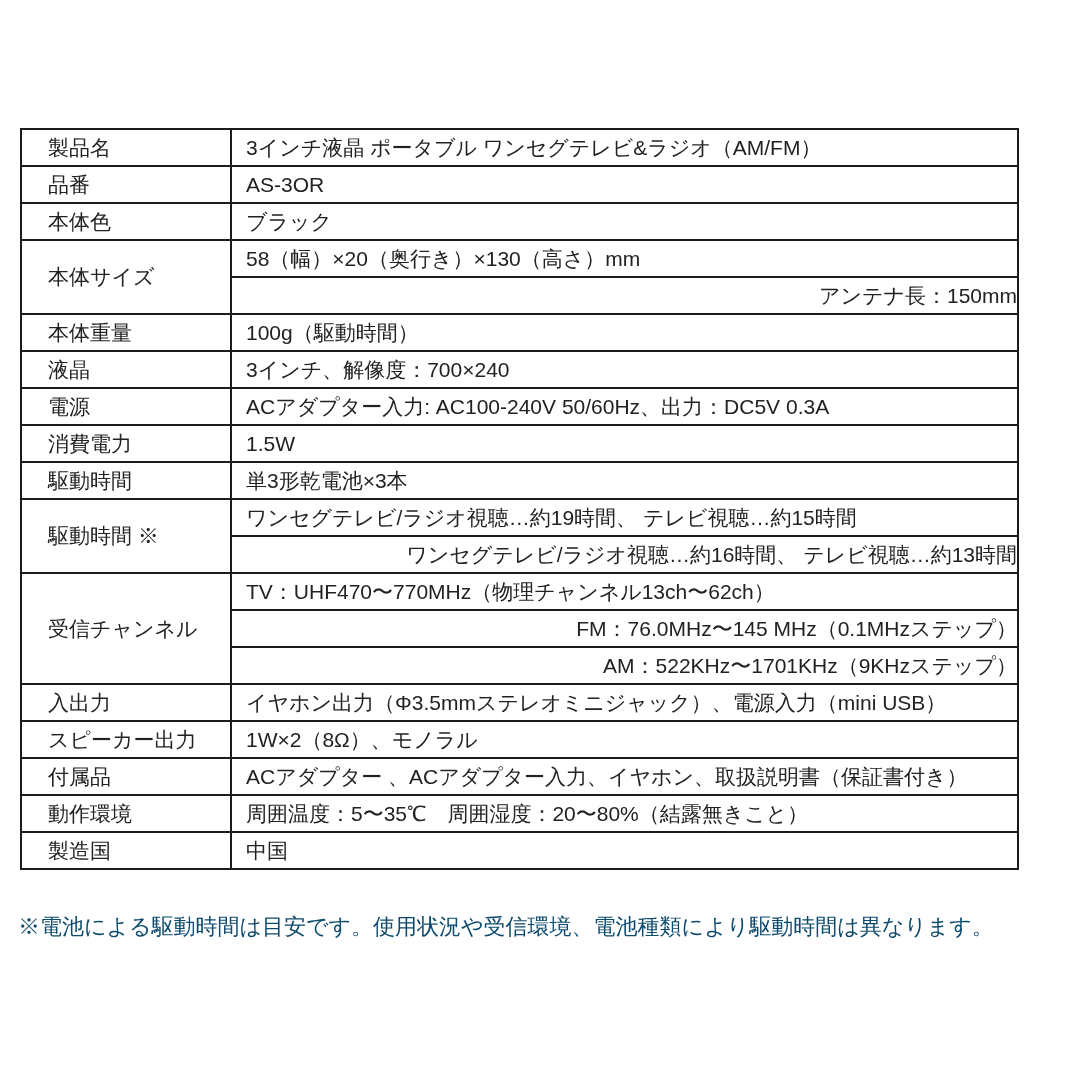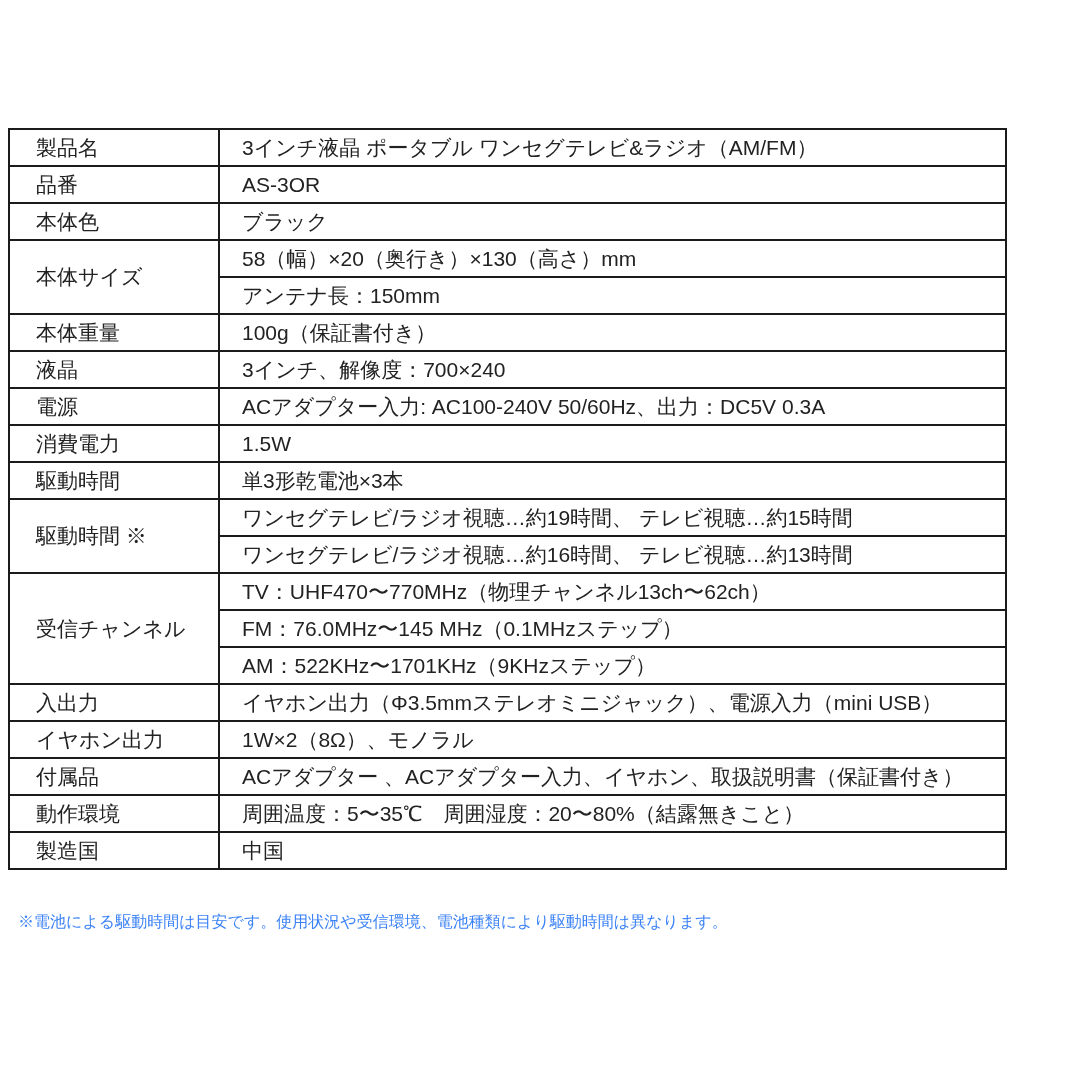--- a/index.html
+++ b/index.html
@@ -5,47 +5,47 @@
   * { margin: 0; padding: 0; box-sizing: border-box; }
   html, body {
     width: 1080px; height: 1070px;
     background: #ffffff;
     font-family: "Liberation Sans", sans-serif;
     position: relative;
   }
   .page { position: absolute; inset: 0; background: #ffffff; }
   table.spec {
     position: absolute;
-    left: 8px; top: 128px;
+    left: 20px; top: 128px;
     width: 999px;
     border-collapse: collapse;
     table-layout: fixed;
     border: 2px solid #1b1b1b;
   }
   table.spec td {
     border-top: 2px solid #1b1b1b;
     height: 37px;
     font-size: 21px;
     color: #222222;
     vertical-align: middle;
     white-space: nowrap;
     overflow: hidden;
   }
   td.label {
     width: 210px;
     padding-left: 26px;
     border-right: 2px solid #1b1b1b;
   }
-  td.value { padding-left: 22px; }
-  td.sub { border-top: 1px solid #3c3c3c; }
+  td.value { padding-left: 14px; }
+  td.sub { border-top: 1px solid #3c3c3c; text-align: right; }
   .footnote {
     position: absolute;
     left: 18px; top: 912px;
-    font-size: 16px;
-    color: #3b82f6;
+    font-size: 22px;
+    color: #0c4a6e;
     white-space: nowrap;
   }
 </style>
 </head>
 <body>
 
 <div class="page">
 
   <table class="spec">
     <tbody>
@@ -63,21 +63,21 @@
       </tr>
       <tr>
         <td class="label" rowspan="2">本体サイズ</td>
         <td class="value">58（幅）×20（奥行き）×130（高さ）mm</td>
       </tr>
       <tr>
         <td class="value sub">アンテナ長：150mm</td>
       </tr>
       <tr>
         <td class="label">本体重量</td>
-        <td class="value">100g（保証書付き）</td>
+        <td class="value">100g（駆動時間）</td>
       </tr>
       <tr>
         <td class="label">液晶</td>
         <td class="value">3インチ、解像度：700×240</td>
       </tr>
       <tr>
         <td class="label">電源</td>
         <td class="value">ACアダプター入力: AC100-240V 50/60Hz、出力：DC5V 0.3A</td>
       </tr>
       <tr>
@@ -103,21 +103,21 @@
         <td class="value sub">FM：76.0MHz〜145 MHz（0.1MHzステップ）</td>
       </tr>
       <tr>
         <td class="value sub">AM：522KHz〜1701KHz（9KHzステップ）</td>
       </tr>
       <tr>
         <td class="label">入出力</td>
         <td class="value">イヤホン出力（Φ3.5mmステレオミニジャック）、電源入力（mini USB）</td>
       </tr>
       <tr>
-        <td class="label">イヤホン出力</td>
+        <td class="label">スピーカー出力</td>
         <td class="value">1W×2（8Ω）、モノラル</td>
       </tr>
       <tr>
         <td class="label">付属品</td>
         <td class="value">ACアダプター 、ACアダプター入力、イヤホン、取扱説明書（保証書付き）</td>
       </tr>
       <tr>
         <td class="label">動作環境</td>
         <td class="value">周囲温度：5〜35℃　周囲湿度：20〜80%（結露無きこと）</td>
       </tr>

